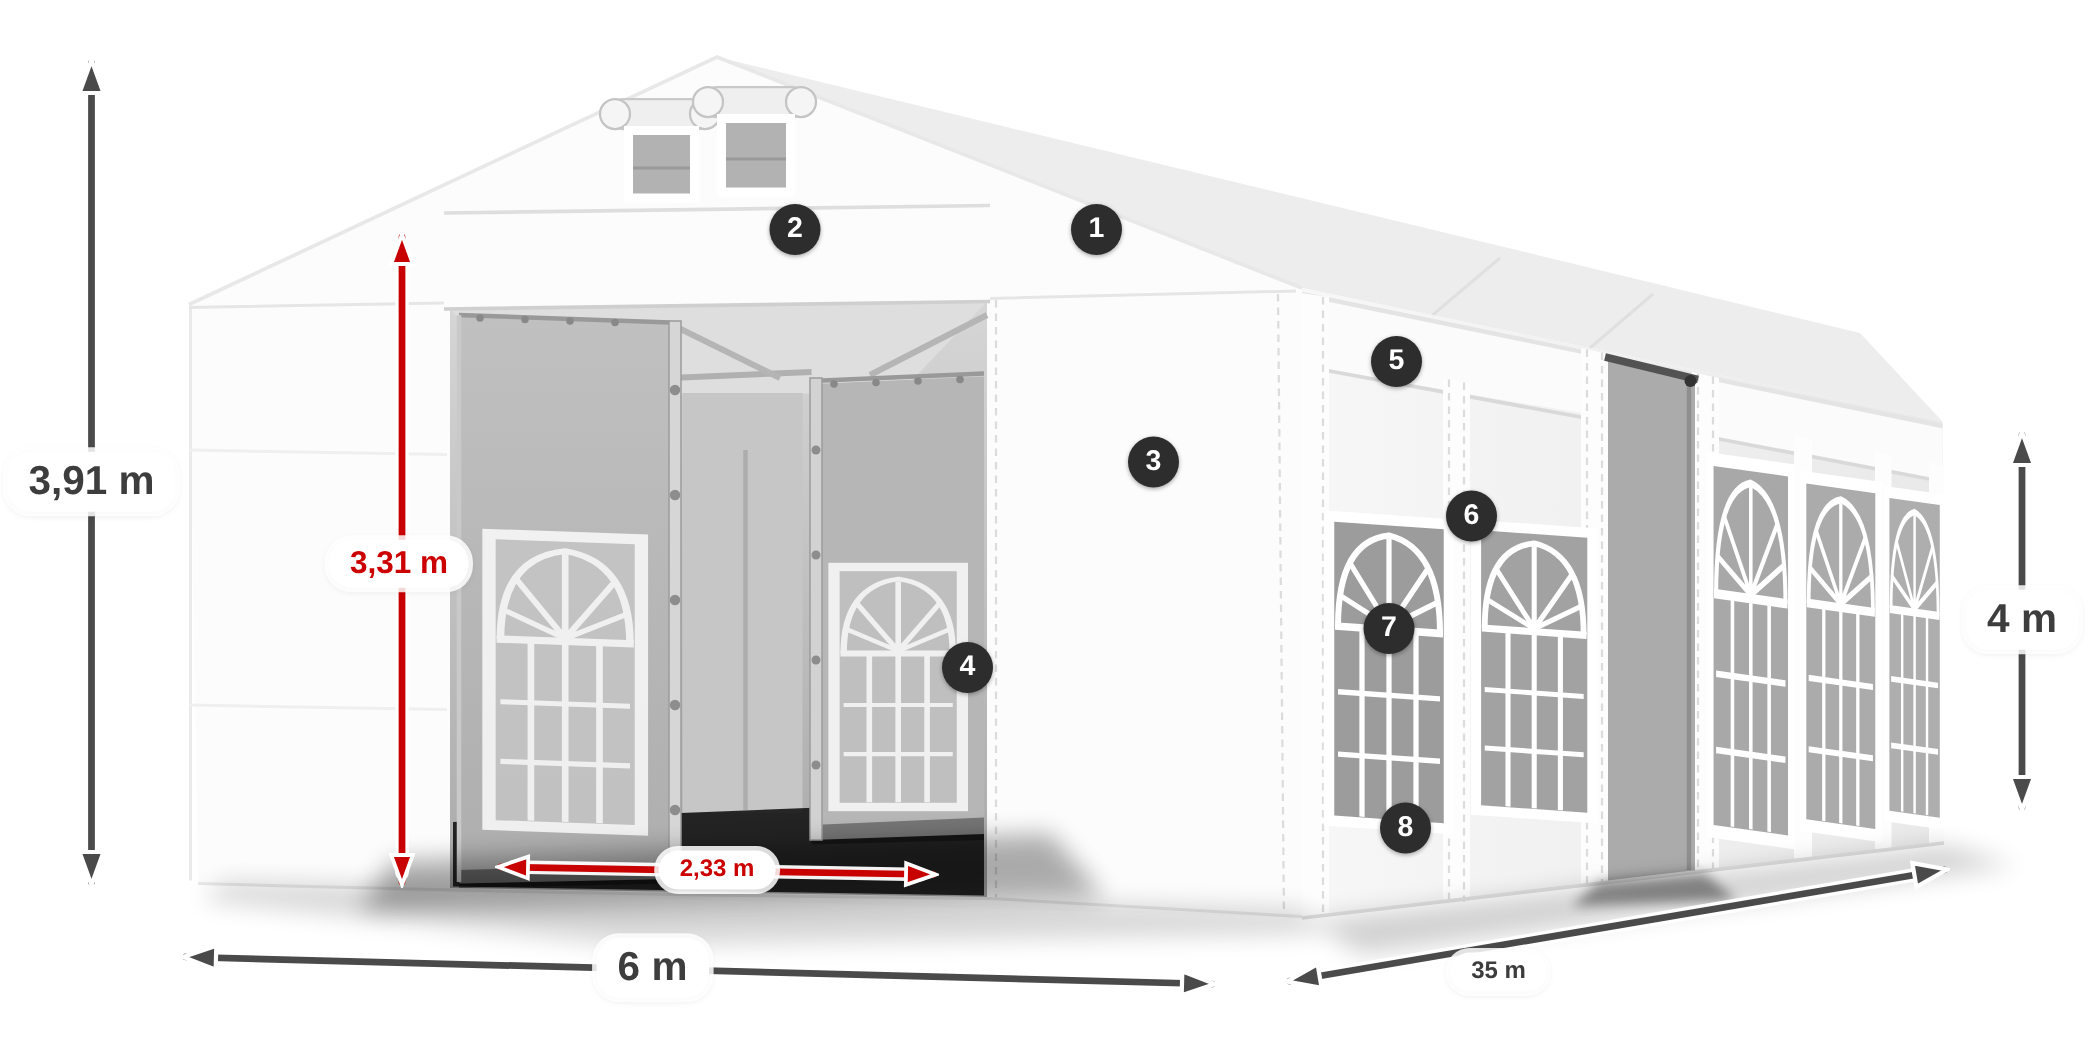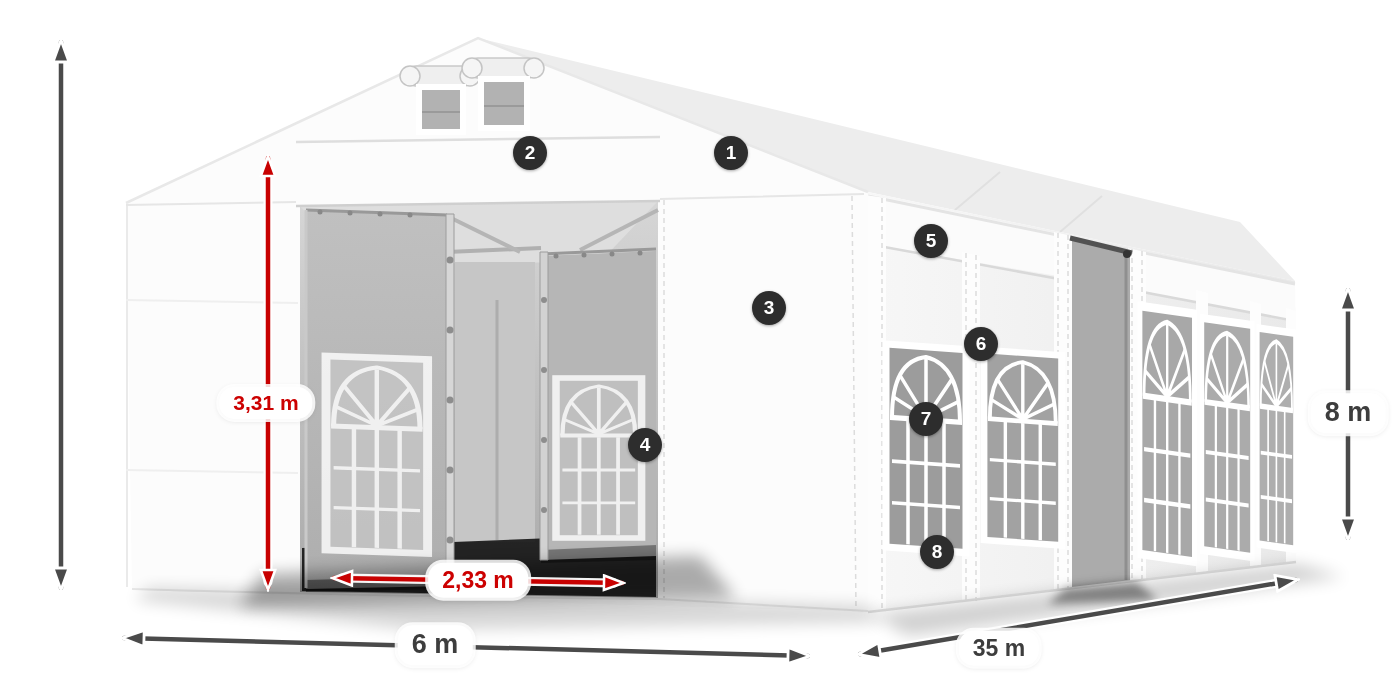--- a/index.html
+++ b/index.html
@@ -4,21 +4,21 @@
 <style>
   html,body{margin:0;padding:0;background:#ffffff;}
   #stage{position:relative;width:1400px;height:700px;background:#ffffff;overflow:hidden;
          font-family:"Liberation Sans",sans-serif;}
   #stage svg{position:absolute;left:0;top:0;}
 
   .dim-label{position:absolute;transform:translate(-50%,-50%);background:#ffffff;
     border-radius:15px;padding:3px 14px;font-weight:bold;color:#3d3d3d;white-space:nowrap;
     box-shadow:0 0 0 3px rgba(255,255,255,.85),0 1px 6px rgba(0,0,0,.18);line-height:1.25;}
   .dim-label.sz-lg{font-size:27px;}
-  .dim-label.sz-md{font-size:23px;}
+  .dim-label.sz-md{font-size:16px;}
   .dim-label.sz-sm{font-size:21px;}
   .dim-label.red{color:#cc0101;}
 
   .badge{position:absolute;width:34px;height:34px;border-radius:50%;background:#2d2d2d;
     color:#ffffff;display:flex;align-items:center;justify-content:center;
     font-size:19px;font-weight:bold;transform:translate(-50%,-50%);
     box-shadow:0 1px 3px rgba(0,0,0,.35);}
 </style>
 </head>
 <body>
@@ -218,34 +218,37 @@
       <line x1="872" y1="652" x2="1284" y2="582" stroke="#ffffff" stroke-width="9" opacity="0.95"></line>
       <line x1="860" y1="654" x2="1296" y2="580" stroke="#4a4a4a" stroke-width="4.5" marker-start="url(#ahg)" marker-end="url(#ahg)"></line>
     </g>
     <g>
       <line x1="1348" y1="296" x2="1348" y2="532" stroke="#ffffff" stroke-width="9" opacity="0.95"></line>
       <line x1="1348" y1="290" x2="1348" y2="538" stroke="#4a4a4a" stroke-width="4.5" marker-start="url(#ahg)" marker-end="url(#ahg)"></line>
     </g>
   </g>
 </svg>
 
-  <div class="dim-label sz-sm red" style="left:266px;top:376px;margin-top:27px;">
+  <div class="dim-label sz-lg" style="left:61px;top:321px;">
+    <span>3,91 m</span>
+  </div>
+  <div class="dim-label sz-sm red" style="left:266px;top:376px;">
     <span>3,31 m</span>
   </div>
   <div class="dim-label sz-md red" style="left:478px;top:580px;">
     <span>2,33 m</span>
   </div>
   <div class="dim-label sz-lg" style="left:435px;top:645px;">
     <span>6 m</span>
   </div>
   <div class="dim-label sz-md" style="left:999px;top:648px;">
     <span>35 m</span>
   </div>
   <div class="dim-label sz-lg" style="left:1348px;top:413px;">
-    <span>8 m</span>
+    <span>4 m</span>
   </div>
 
   <div class="badge" style="left:731px;top:153px;">1</div>
   <div class="badge" style="left:530px;top:153px;">2</div>
   <div class="badge" style="left:769px;top:308px;">3</div>
   <div class="badge" style="left:645px;top:445px;">4</div>
   <div class="badge" style="left:931px;top:241px;">5</div>
   <div class="badge" style="left:981px;top:344px;">6</div>
   <div class="badge" style="left:926px;top:419px;">7</div>
   <div class="badge" style="left:937px;top:552px;">8</div>

